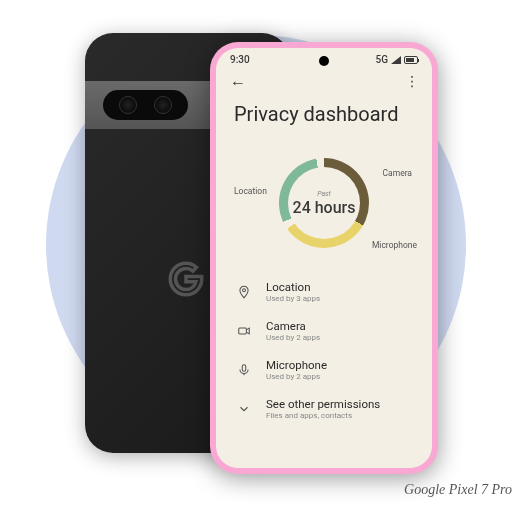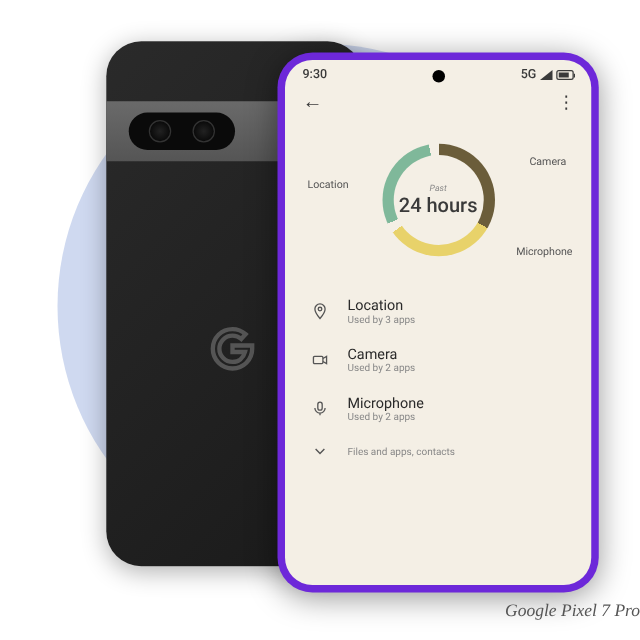--- a/index.html
+++ b/index.html
@@ -61,29 +61,28 @@
     .g-logo {
       position: absolute;
       top: 225px;
       left: 80px;
       width: 42px;
       height: 42px;
     }
     .g-logo svg { width: 100%; height: 100%; }
     .phone-front {
       position: absolute;
-      width: 257px;
+      width: 228px;
       height: 432px;
-      background: #6d28d9;
+      background: #f9a8d4;
       border-radius: 28px;
       top: 42px;
       left: 210px;
       padding: 6px;
       box-shadow: 0 4px 25px rgba(0,0,0,0.4);
-      margin-left: 12px;
     }
     .screen {
       width: 100%;
       height: 100%;
       background: #f4efe5;
       border-radius: 22px;
       position: relative;
       overflow: hidden;
       color: #3a3a3a;
     }
@@ -264,20 +263,21 @@
         <div class="signal"></div>
         <div class="battery"></div>
       </div>
     </div>
 
     <div class="header-row">
       <span class="back-arrow">←</span>
       <span class="more-dots">⋮</span>
     </div>
 
+    <div class="title">Privacy dashboard</div>
 
     <div class="donut-wrap">
       <div class="chart-label lbl-loc">Location</div>
       <div class="chart-label lbl-cam">Camera</div>
       <div class="chart-label lbl-mic">Microphone</div>
       <div class="donut"></div>
       <div class="donut-center">
         <div class="small">Past</div>
         <div class="big">24 hours</div>
       </div>
@@ -323,20 +323,21 @@
         </div>
       </div>
 
       <div class="list-item">
         <div class="list-icon">
           <svg width="14" height="14" viewBox="0 0 24 24">
               <path d="M6 9l6 6 6-6" fill="none" stroke="#555" stroke-width="2"></path>
             </svg>
         </div>
         <div class="list-text">
+          <div class="label">See other permissions</div>
           <div class="sub">Files and apps, contacts</div>
         </div>
       </div>
     </div>
 
   </div>
 </div>
 
 <div class="caption">Google Pixel 7 Pro</div>
 

